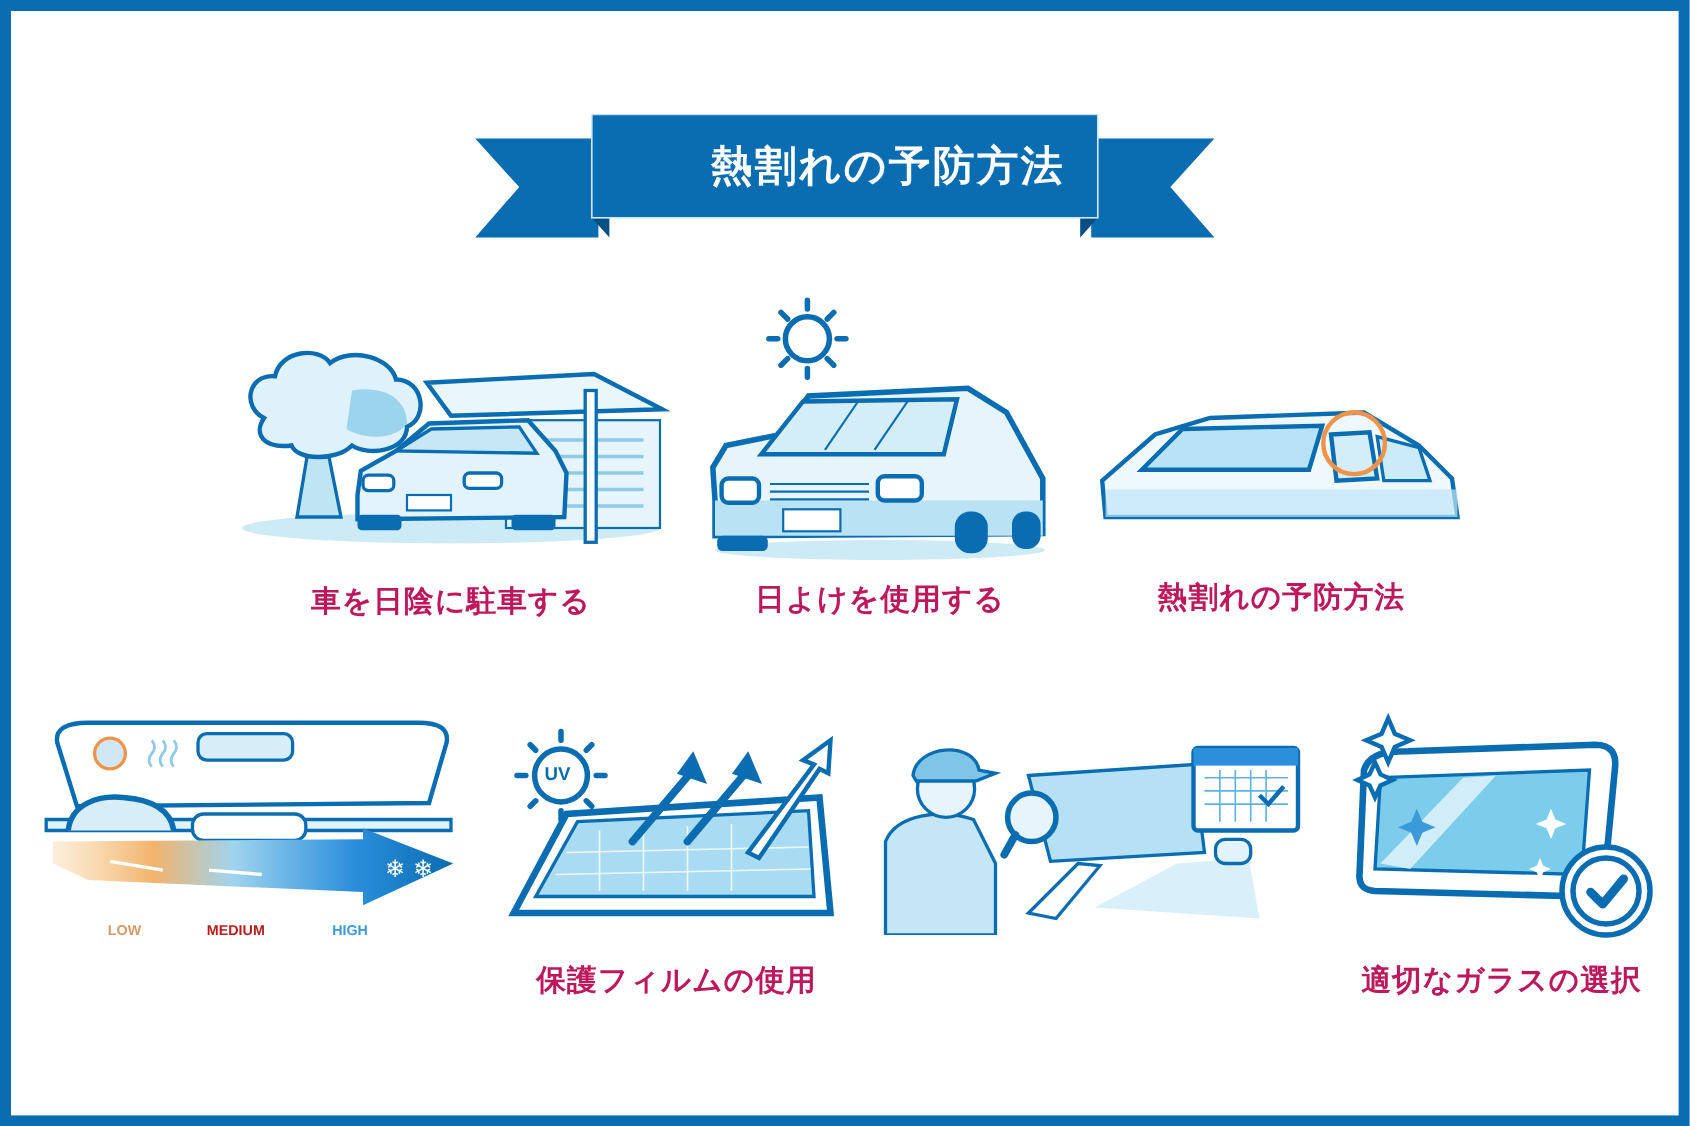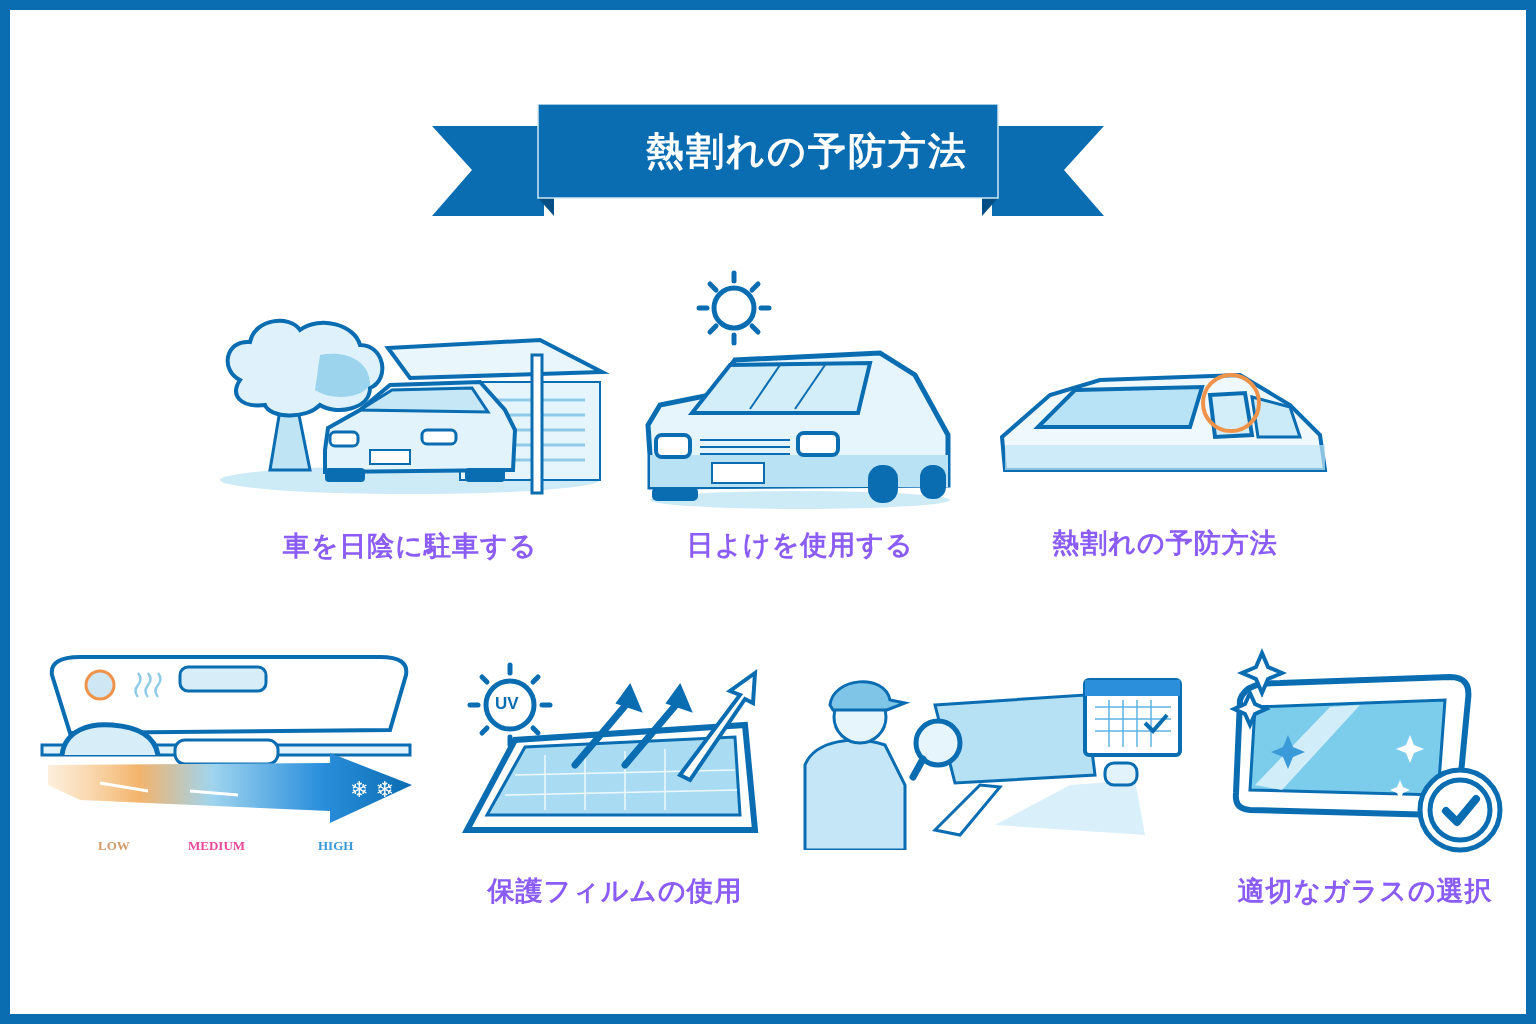--- a/index.html
+++ b/index.html
@@ -19,25 +19,25 @@
   .banner svg { position: absolute; left: 0; top: 0; }
   .banner-title {
     position: absolute; left: 106px; top: 0; width: 460px; height: 94px;
     display: flex; align-items: center; justify-content: center;
     color: #ffffff; font-weight: bold; font-size: 38px; letter-spacing: 2px; padding-left: 39px;
   }
   .item { position: absolute; }
   .item svg { position: absolute; left: 0; top: 0; }
   .caption {
     position: absolute; white-space: nowrap;
-    color: #8b5cf6; font-weight: bold; font-size: 27px; letter-spacing: 1px;
+    color: #be185d; font-weight: bold; font-size: 27px; letter-spacing: 1px;
     text-align: center;
   }
   .lvl {
-    position: absolute; font-family: Liberation Serif, serif;
+    position: absolute; font-family: Liberation Sans, sans-serif;
     font-weight: bold; font-size: 13px;
   }
 </style>
 </head>
 <body>
 
 <div class="frame"></div>
 
 <div class="banner">
   <svg width="672" height="114" viewBox="0 0 672 114">
@@ -149,22 +149,22 @@
     <path d="M42,110 C45,85 70,78 92,80 C120,82 135,92 138,110" fill="#d7eef9" stroke="#0a6db2" stroke-width="5"></path>
     <rect x="155" y="95" width="103" height="24" rx="10" fill="#ffffff" stroke="#0a6db2" stroke-width="3"></rect>
     <polygon points="28,120 310,118 310,108 392,140 310,178 310,166 60,155 28,140" fill="url(#acgrad)"></polygon>
     <g stroke="#ffffff" stroke-width="3" fill="none">
       <line x1="80" y1="138" x2="128" y2="146"></line>
         <line x1="170" y1="146" x2="218" y2="150"></line>
     </g>
     <text x="330" y="152" font-size="22" fill="#ffffff">❄ ❄</text>
   </svg>
   <div class="lvl" style="left:78px;top:193px;color:#d39b6a;">LOW</div>
-  <div class="lvl" style="left:168px;top:193px;color:#ec4899;">MEDIUM</div>
-  <div class="lvl" style="left:298px;top:193px;color:#3b99d8;">HIGH</div>
+  <div class="lvl" style="left:168px;top:193px;color:#b91c1c;">MEDIUM</div>
+  <div class="lvl" style="left:282px;top:193px;color:#3b99d8;">HIGH</div>
 </div>
 
 <div class="item" style="left:455px;top:655px;width:320px;height:260px;">
   <svg width="320" height="190" viewBox="0 0 320 190">
     <path d="M12,175 L60,85 L290,70 L300,175 Z" fill="#ffffff" stroke="#0a6db2" stroke-width="6"></path>
     <path d="M32,160 L70,92 L280,82 L285,160 Z" fill="#a9dcf2" stroke="#0a6db2" stroke-width="3"></path>
     <g stroke="#ffffff" stroke-width="1.5" opacity="0.8">
       <line x1="90" y1="100" x2="90" y2="155"></line>
         <line x1="130" y1="98" x2="130" y2="155"></line>
       <line x1="170" y1="96" x2="170" y2="155"></line>

